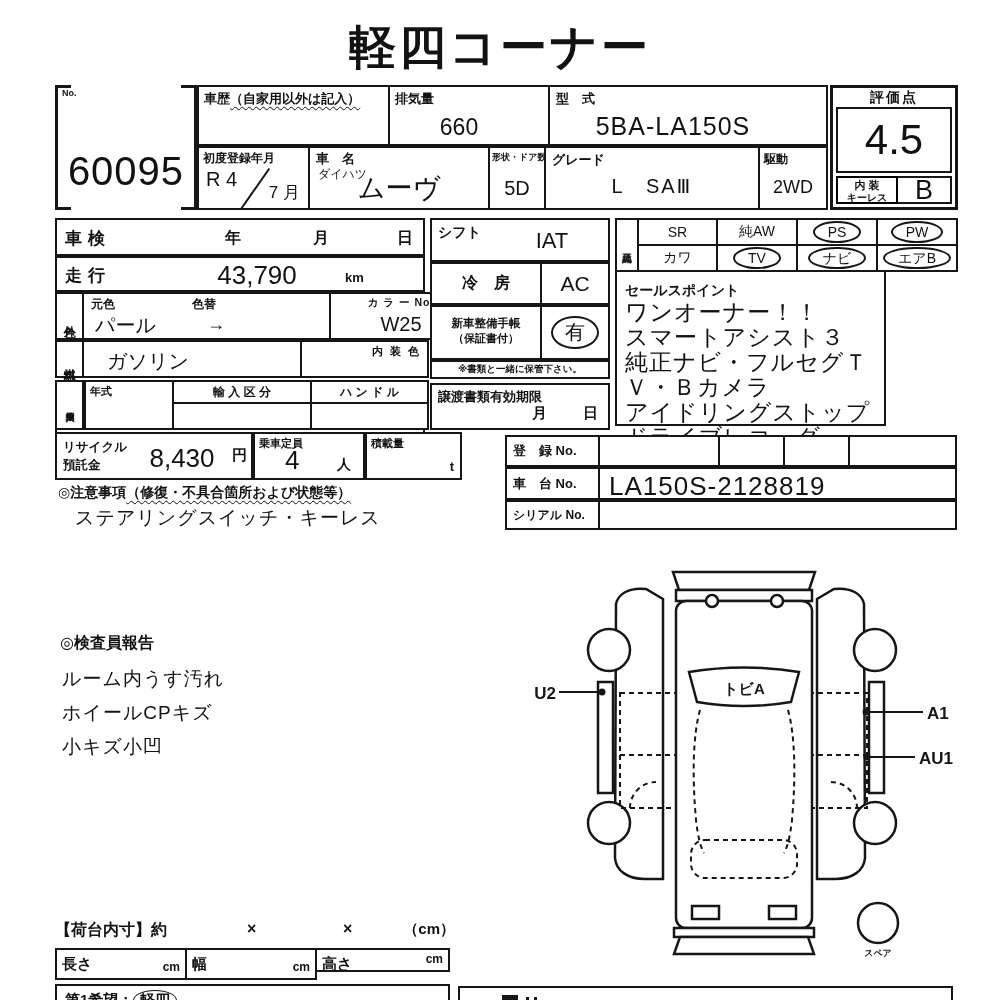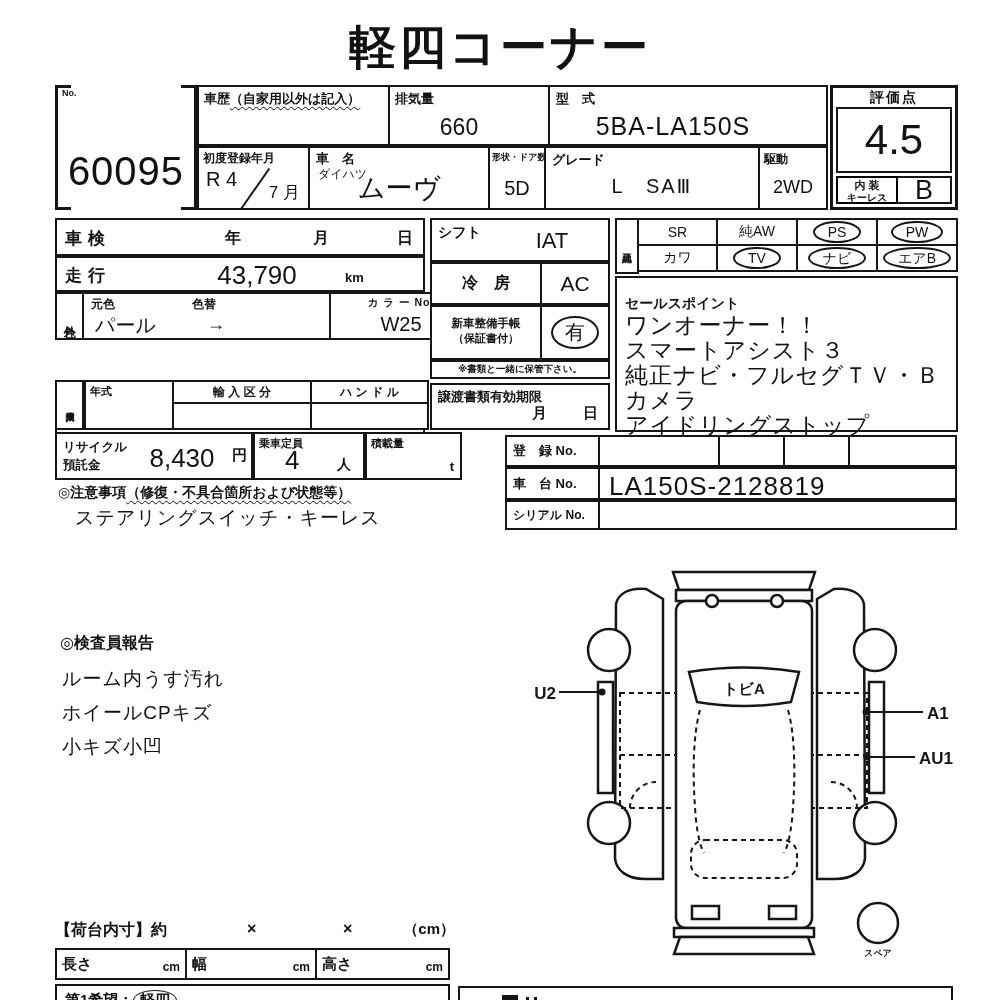--- a/index.html
+++ b/index.html
@@ -106,20 +106,28 @@
     <div class="cell vlabel" style="left:-2px;top:-2px;width:29px;height:48px;font-size:12px;">外色</div>
     <span class="abs lbl" style="left:34px;top:2px;font-size:12px;">元色</span>
     <span class="abs" style="left:38px;top:18px;font-size:20px;">パール</span>
     <span class="abs lbl" style="left:135px;top:2px;font-size:12px;">色替</span>
     <span class="abs lbl" style="left:150px;top:20px;font-size:18px;">→</span>
     <div class="cell" style="left:228px;top:-2px;width:144px;height:48px;margin-left:44px;">
       <span class="abs lbl" style="left:0;right:0;top:2px;text-align:center;font-size:10.5px;letter-spacing:1px;">カ ラ ー No.</span>
       <span class="abs" style="left:0;right:0;bottom:2px;text-align:center;font-size:20px;">W25</span>
     </div>
   </div>
+  <div class="cell" style="left:55px;top:340px;width:370px;height:38px;">
+    <div class="cell vlabel" style="left:-2px;top:-2px;width:29px;height:38px;font-size:12px;">燃料</div>
+    <span class="abs" style="left:50px;top:6px;font-size:20px;">ガソリン</span>
+    <div class="cell" style="left:243px;top:-2px;width:129px;height:38px;">
+      <span class="abs lbl" style="left:0;right:6px;top:2px;text-align:right;font-size:11px;letter-spacing:2px;">内 装 色</span>
+      <span></span>
+    </div>
+  </div>
   <div class="cell" style="left:55px;top:380px;width:370px;height:57px;">
     <div class="cell vlabel" style="left:-2px;top:-2px;width:29px;height:50px;font-size:9px;">輸入車用</div>
     <div class="cell" style="left:27px;top:-2px;width:90px;height:50px;">
       <span class="abs lbl" style="left:4px;top:2px;font-size:11px;">年式</span>
     </div>
     <div class="cell" style="left:115px;top:-2px;width:140px;height:50px;">
       <div class="lbl" style="border-bottom:2px solid #161616;text-align:center;font-size:12px;height:20px;line-height:20px;">輸 入 区 分</div>
     </div>
     <div class="cell" style="left:253px;top:-2px;width:119px;height:50px;">
       <div class="lbl" style="border-bottom:2px solid #161616;text-align:center;font-size:12px;height:20px;line-height:20px;">ハ ン ド ル</div>
@@ -171,21 +179,21 @@
   <div class="cell ctr" style="left:716px;top:244px;width:82px;height:28px;font-size:14px;">
       <span class="circled">TV</span>
     </div>
   <div class="cell ctr" style="left:796px;top:244px;width:82px;height:28px;font-size:14px;">
       <span class="circled">ナビ</span>
     </div>
   <div class="cell ctr" style="left:876px;top:244px;width:82px;height:28px;font-size:14px;">
       <span class="circled">エアB</span>
     </div>
 
-  <div class="cell" style="left:615px;top:276px;width:343px;height:156px;padding:17px 8px;">
+  <div class="cell" style="left:615px;top:270px;width:271px;height:156px;padding:10px 8px;">
     <div class="lbl" style="font-size:14px;">セールスポイント</div>
     <div style="font-size:23px;line-height:25px;letter-spacing:1px;">
       <div>ワンオーナー！！</div>
       <div>スマートアシスト３</div>
       <div>純正ナビ・フルセグＴＶ・Ｂカメラ</div>
       <div>アイドリングストップ</div>
       <div>ドライブレコーダー</div>
     </div>
   </div>
 
@@ -300,21 +308,21 @@
     <span class="abs lbl" style="right:0;top:0;font-size:15px;">（cm）</span>
   </div>
   <div class="cell" style="left:55px;top:948px;width:132px;height:32px;">
     <span class="abs lbl" style="left:5px;top:5px;font-size:15px;">長さ</span>
     <span class="abs lbl" style="right:5px;bottom:4px;font-size:12px;">cm</span>
   </div>
   <div class="cell" style="left:185px;top:948px;width:132px;height:32px;">
     <span class="abs lbl" style="left:5px;top:5px;font-size:15px;">幅</span>
     <span class="abs lbl" style="right:5px;bottom:4px;font-size:12px;">cm</span>
   </div>
-  <div class="cell" style="left:315px;top:948px;width:135px;height:32px;">
+  <div class="cell" style="left:315px;top:948px;width:135px;height:24px;">
     <span class="abs lbl" style="left:5px;top:5px;font-size:15px;">高さ</span>
     <span class="abs lbl" style="right:5px;bottom:4px;font-size:12px;">cm</span>
   </div>
 
   <div class="cell" style="left:55px;top:984px;width:395px;height:30px;">
     <span class="abs lbl" style="left:8px;top:4px;font-size:15px;">
       <span>第1希望：</span><span class="oval-sm">軽四</span>
     </span>
   </div>
   <div class="cell" style="left:458px;top:986px;width:495px;height:28px;border-width:2.5px;">

